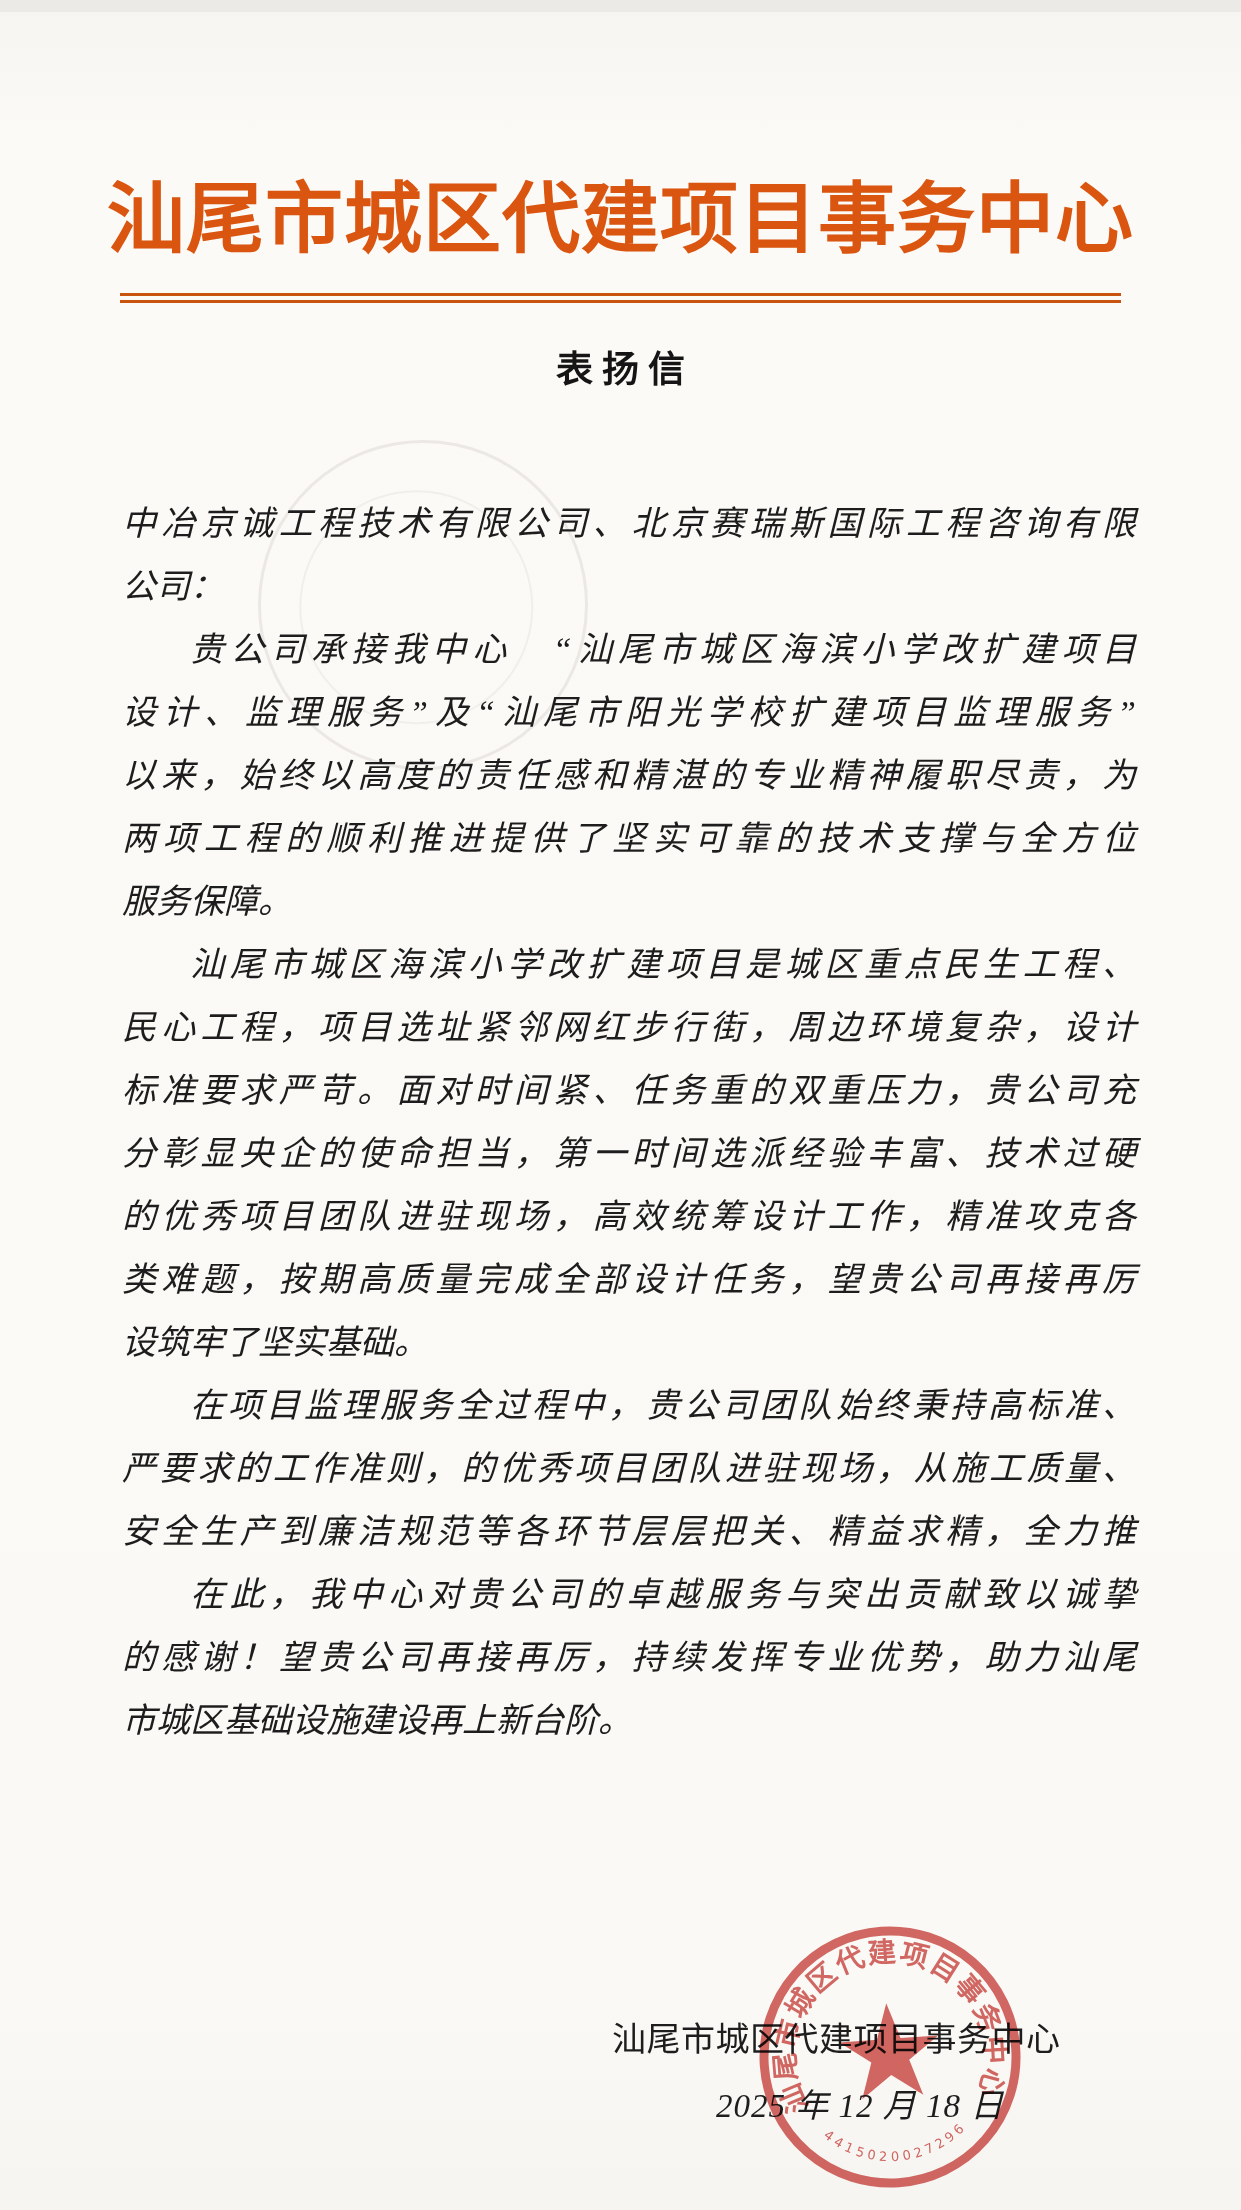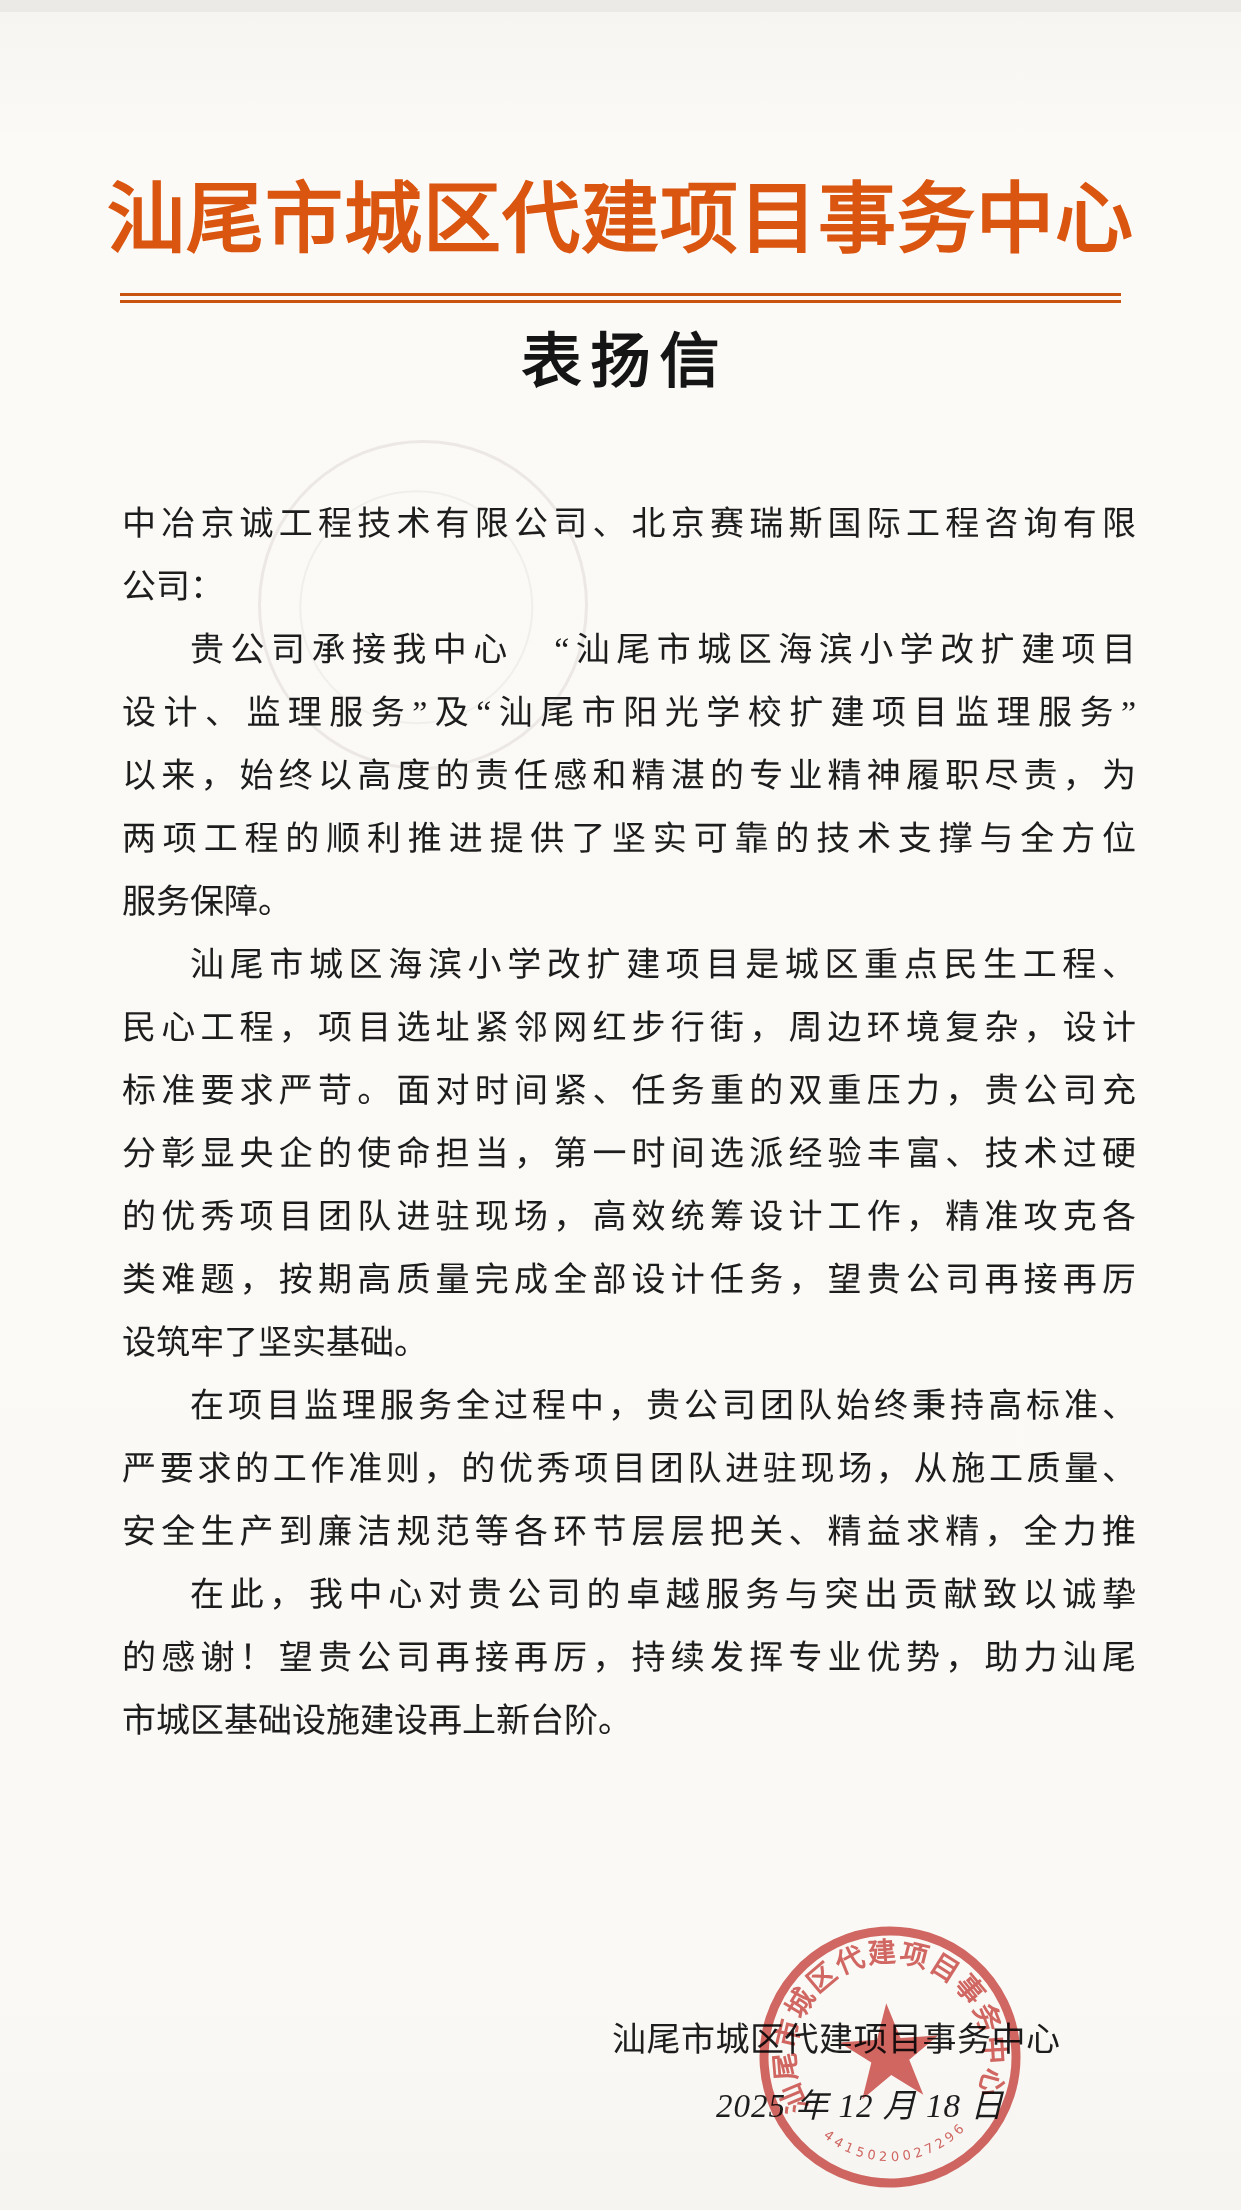--- a/index.html
+++ b/index.html
@@ -35,31 +35,31 @@
     position:absolute;top:156px;left:0;width:100%;
     text-align:center;
     font-size:78px;line-height:104px;font-weight:700;
     letter-spacing:1px;
     color:var(--header-orange);
   }
   .double-rule{position:absolute;top:281px;left:120px;width:1001px;}
   .double-rule .rule-line{height:3px;background:var(--rule-orange);}
   .double-rule .rule-line:first-child{margin-bottom:4px;}
   .letter-title{
-    position:absolute;top:318px;left:0;width:100%;margin:0;
+    position:absolute;top:326px;left:0;width:100%;margin:0;
     text-align:center;
-    font-size:60px;line-height:64px;font-weight:700;
+    font-size:37px;line-height:64px;font-weight:700;
     letter-spacing:9px;text-indent:9px;
     color:#151515;
   }
   .letter-body{
     position:absolute;top:480px;left:122px;width:1014px;
     font-size:34px;
   }
-  .body-line{line-height:63px;height:63px;}
+  .body-line{line-height:63px;height:63px;font-style:italic;}
   .body-line.justify{text-align:justify;text-align-last:justify;text-justify:inter-character;}
   .body-line.indent{text-indent:68px;}
   .signature{
     position:absolute;top:2008px;left:612px;
     font-size:34px;line-height:40px;letter-spacing:0.5px;
   }
   .date{
     position:absolute;top:2074px;left:716px;
     font-size:33px;line-height:40px;letter-spacing:1px;font-style:italic;
   }

